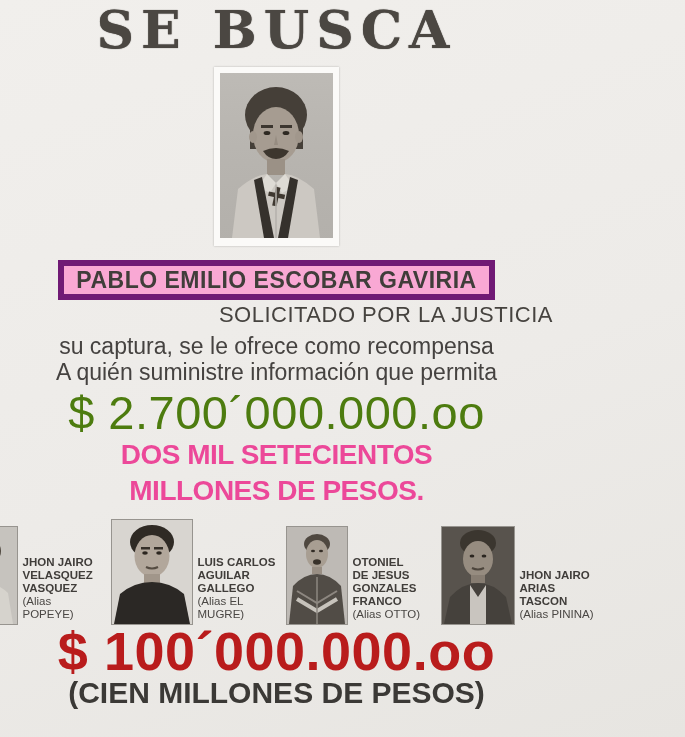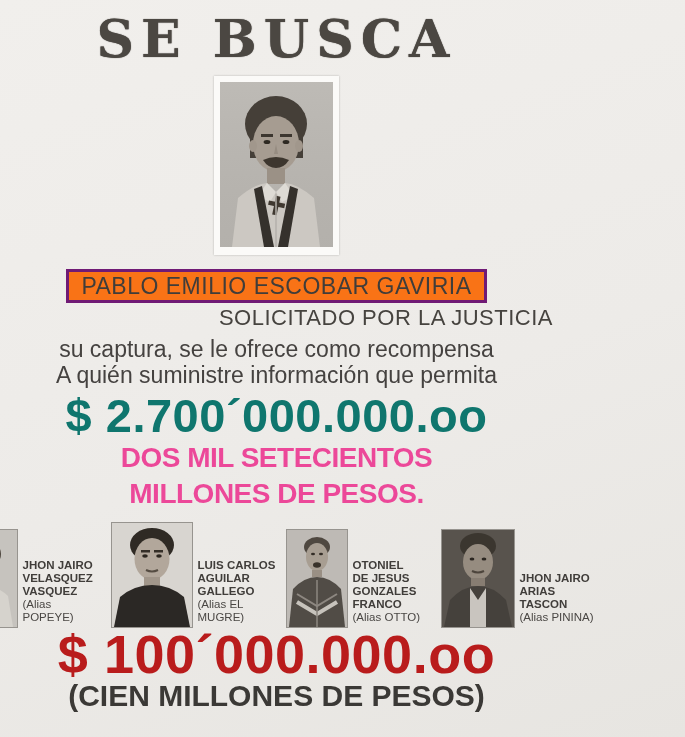--- a/index.html
+++ b/index.html
@@ -2,45 +2,45 @@
 <html><head>
 <meta charset="utf-8">
 <style>
   html,body{margin:0;padding:0;}
   body{
     width:685px;height:737px;overflow:hidden;
     background:linear-gradient(160deg,#f1efec 0%,#edebe8 55%,#e7e5e1 100%);
     font-family:"Liberation Sans",sans-serif;
     color:#3d3a37;
   }
-  .poster{width:553px;height:737px;text-align:center;padding-top:9px;box-sizing:border-box;}
+  .poster{width:553px;height:737px;text-align:center;padding-top:0;box-sizing:border-box;}
 
   .title{
     font-family:"DejaVu Serif","Liberation Serif",serif;
     font-weight:bold;font-size:52px;line-height:60px;margin:0;
     letter-spacing:7px;color:#4b4742;
     text-shadow:0 0 1px #4b4742;
   }
 
   .main-photo-frame{
     display:inline-block;background:#fbfaf8;padding:6px 6px 8px 6px;
     margin-top:7px;box-shadow:0 0 2px rgba(0,0,0,.25);line-height:0;
   }
   .main-photo-frame svg{display:block;}
 
   .name-box-row{margin-top:10px;}
   .name-box{
-    display:inline-block;border:3px solid #701a75;background:#f97316;
-    font-weight:normal;font-size:23px;line-height:28px;padding:0 12px;
+    display:inline-block;border:6px solid #701a75;background:#f9a8d4;
+    font-weight:bold;font-size:23px;line-height:28px;padding:0 12px;
     letter-spacing:.5px;color:#403d3a;
   }
   .subtitle{font-size:22px;line-height:25px;margin-top:2px;color:#46433f;letter-spacing:.5px;text-align:right;}
   .intro{font-size:23px;line-height:26px;margin-top:6px;color:#454240;}
 
-  .amount-1{font-size:47px;line-height:49px;font-weight:bold;color:#0f766e;letter-spacing:.5px;margin-top:3px;}
+  .amount-1{font-size:47px;line-height:49px;font-weight:normal;color:#4d7c0f;letter-spacing:.5px;margin-top:3px;}
   .amount-words{font-size:28px;line-height:36px;font-weight:bold;color:#ec4899;letter-spacing:-.5px;}
 
   .fugitives{
     display:flex;justify-content:center;align-items:flex-end;
     margin-top:8px;gap:6px;padding:0 8px;height:108px;
   }
   .fug{display:flex;align-items:flex-end;gap:5px;}
   .fug svg{display:block;border:1px solid #97948f;background:#fff;}
   .fcap{
     text-align:left;font-size:11.5px;line-height:13px;font-weight:bold;

